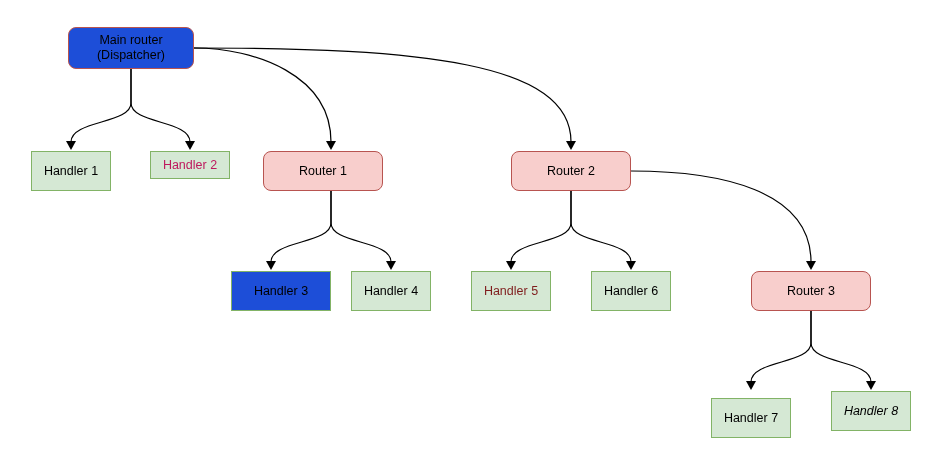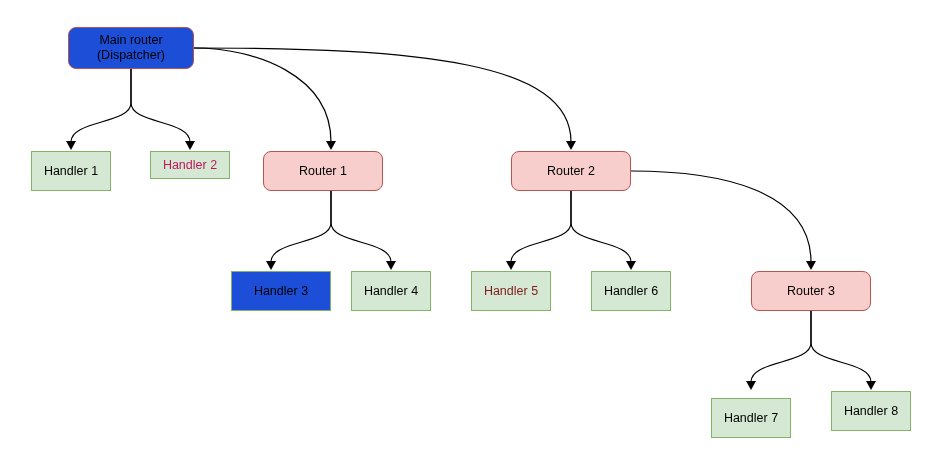--- a/index.html
+++ b/index.html
@@ -93,16 +93,16 @@
       <div class="node handler" style="left: 31px; top: 151px; width: 80px; height: 40px; background: rgb(213, 232, 212); border-color: rgb(130, 179, 102); color: rgb(0, 0, 0);"><span>Handler 1</span></div>
       <div class="node handler" style="left: 150px; top: 151px; width: 80px; height: 28px; background: rgb(213, 232, 212); border-color: rgb(130, 179, 102); color: #be185d;"><span>Handler 2</span></div>
       <div class="node router" style="left: 263px; top: 151px; width: 120px; height: 40px; background: rgb(248, 206, 204); border-color: rgb(184, 84, 80); color: rgb(0, 0, 0);"><span>Router 1</span></div>
       <div class="node router" style="left: 511px; top: 151px; width: 120px; height: 40px; background: rgb(248, 206, 204); border-color: rgb(184, 84, 80); color: rgb(0, 0, 0);"><span>Router 2</span></div>
       <div class="node handler" style="left: 231px; top: 271px; width: 100px; height: 40px; background: #1d4ed8; border-color: rgb(130, 179, 102); color: rgb(0, 0, 0);"><span>Handler 3</span></div>
       <div class="node handler" style="left: 351px; top: 271px; width: 80px; height: 40px; background: rgb(213, 232, 212); border-color: rgb(130, 179, 102); color: rgb(0, 0, 0);"><span>Handler 4</span></div>
       <div class="node handler" style="left: 471px; top: 271px; width: 80px; height: 40px; background: rgb(213, 232, 212); border-color: rgb(130, 179, 102); color: #7f1d1d;"><span>Handler 5</span></div>
       <div class="node handler" style="left: 591px; top: 271px; width: 80px; height: 40px; background: rgb(213, 232, 212); border-color: rgb(130, 179, 102); color: rgb(0, 0, 0);"><span>Handler 6</span></div>
       <div class="node router" style="left: 751px; top: 271px; width: 120px; height: 40px; background: rgb(248, 206, 204); border-color: rgb(184, 84, 80); color: rgb(0, 0, 0); text-align: right;"><span>Router 3</span></div>
       <div class="node handler" style="left: 711px; top: 391px; width: 80px; height: 40px; background: rgb(213, 232, 212); border-color: rgb(130, 179, 102); color: rgb(0, 0, 0); margin-top: 7px;"><span>Handler 7</span></div>
-      <div class="node handler" style="left: 831px; top: 391px; width: 80px; height: 40px; background: rgb(213, 232, 212); border-color: rgb(130, 179, 102); color: rgb(0, 0, 0);"><span>Handler 8</span></div>
+      <div class="node handler" style="left: 831px; top: 391px; width: 80px; height: 40px; background: rgb(213, 232, 212); border-color: rgb(130, 179, 102); color: rgb(0, 0, 0); font-style: italic;"><span>Handler 8</span></div>
     </div>
 
 </div>
 
 </body></html>

